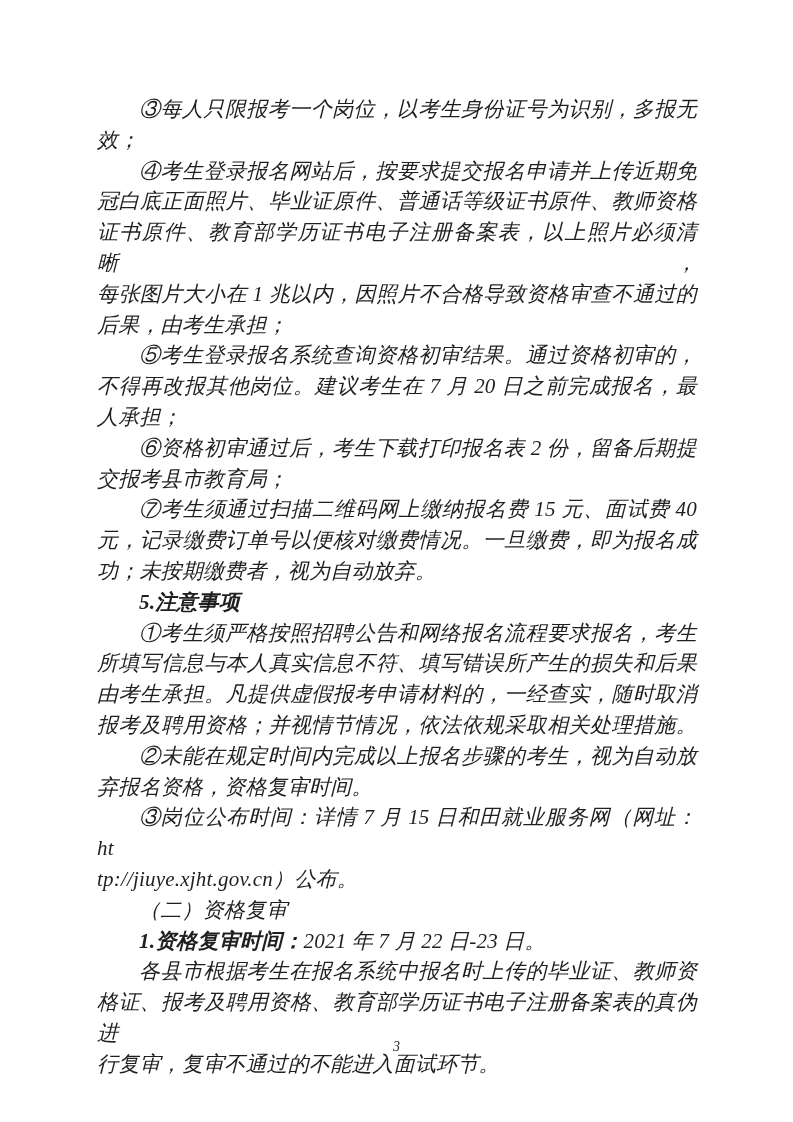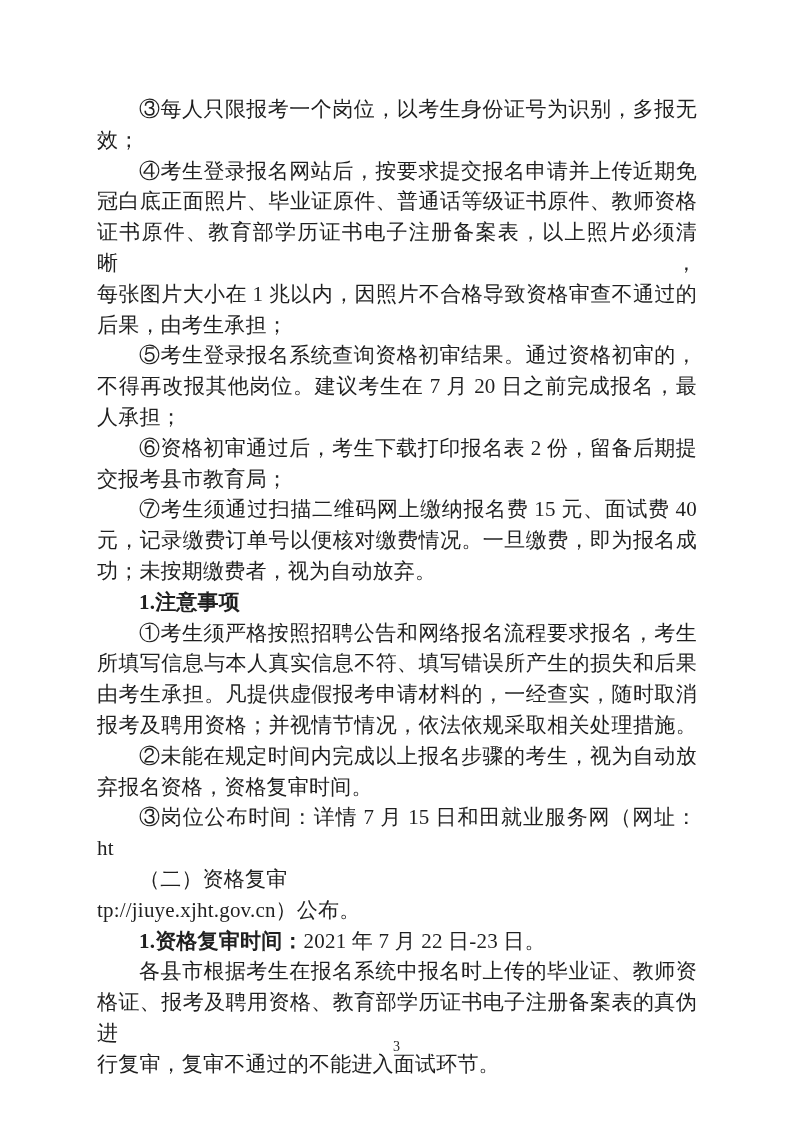--- a/index.html
+++ b/index.html
@@ -8,20 +8,21 @@
     background: #ffffff;
   }
   .page {
     position: relative;
     width: 719px;
     height: 1122px;
     background: #ffffff;
     overflow: hidden;
     font-family: "Liberation Serif", "DejaVu Serif", serif;
     color: #1f1f1f;
+    font-style: italic;
   }
   .doc-body {
     position: absolute;
     left: 97px;
     top: 94px;
     width: 600px;
   }
   .line {
     font-size: 21px;
     line-height: 30.8px;
@@ -62,29 +63,29 @@
       <div class="line just"><span>每张图片大小在 1 兆以内，因照片不合格导致资格审查不通过的</span></div>
       <div class="line"><span>后果，由考生承担；</span></div>
       <div class="line indent just"><span>⑤考生登录报名系统查询资格初审结果。通过资格初审的，</span></div>
       <div class="line just"><span>不得再改报其他岗位。建议考生在 7 月 20 日之前完成报名，最</span></div>
       <div class="line"><span>人承担；</span></div>
       <div class="line indent just"><span>⑥资格初审通过后，考生下载打印报名表 2 份，留备后期提</span></div>
       <div class="line"><span>交报考县市教育局；</span></div>
       <div class="line indent just"><span>⑦考生须通过扫描二维码网上缴纳报名费 15 元、面试费 40</span></div>
       <div class="line just"><span>元，记录缴费订单号以便核对缴费情况。一旦缴费，即为报名成</span></div>
       <div class="line"><span>功；未按期缴费者，视为自动放弃。</span></div>
-      <div class="line indent"><span class="seg-bold">1.注意事项</span></div>
+      <div class="line indent"><span class="seg-bold">5.注意事项</span></div>
       <div class="line indent just"><span>①考生须严格按照招聘公告和网络报名流程要求报名，考生</span></div>
       <div class="line just"><span>所填写信息与本人真实信息不符、填写错误所产生的损失和后果</span></div>
       <div class="line just"><span>由考生承担。凡提供虚假报考申请材料的，一经查实，随时取消</span></div>
       <div class="line just"><span>报考及聘用资格；并视情节情况，依法依规采取相关处理措施。</span></div>
       <div class="line indent just"><span>②未能在规定时间内完成以上报名步骤的考生，视为自动放</span></div>
       <div class="line"><span>弃报名资格，资格复审时间。</span></div>
       <div class="line indent just"><span>③岗位公布时间：详情 7 月 15 日和田就业服务网（网址：ht</span></div>
+      <div class="line"><span>tp://jiuye.xjht.gov.cn）公布。</span></div>
       <div class="line indent"><span>（二）资格复审</span></div>
-      <div class="line"><span>tp://jiuye.xjht.gov.cn）公布。</span></div>
       <div class="line indent"><span class="seg-bold">1.资格复审时间：</span><span>2021 年 7 月 22 日-23 日。</span></div>
       <div class="line indent just"><span>各县市根据考生在报名系统中报名时上传的毕业证、教师资</span></div>
       <div class="line just"><span>格证、报考及聘用资格、教育部学历证书电子注册备案表的真伪进</span></div>
       <div class="line"><span>行复审，复审不通过的不能进入面试环节。</span></div>
     </div>
   <div class="page-number">3</div>
 </div>
 
 </body></html>

